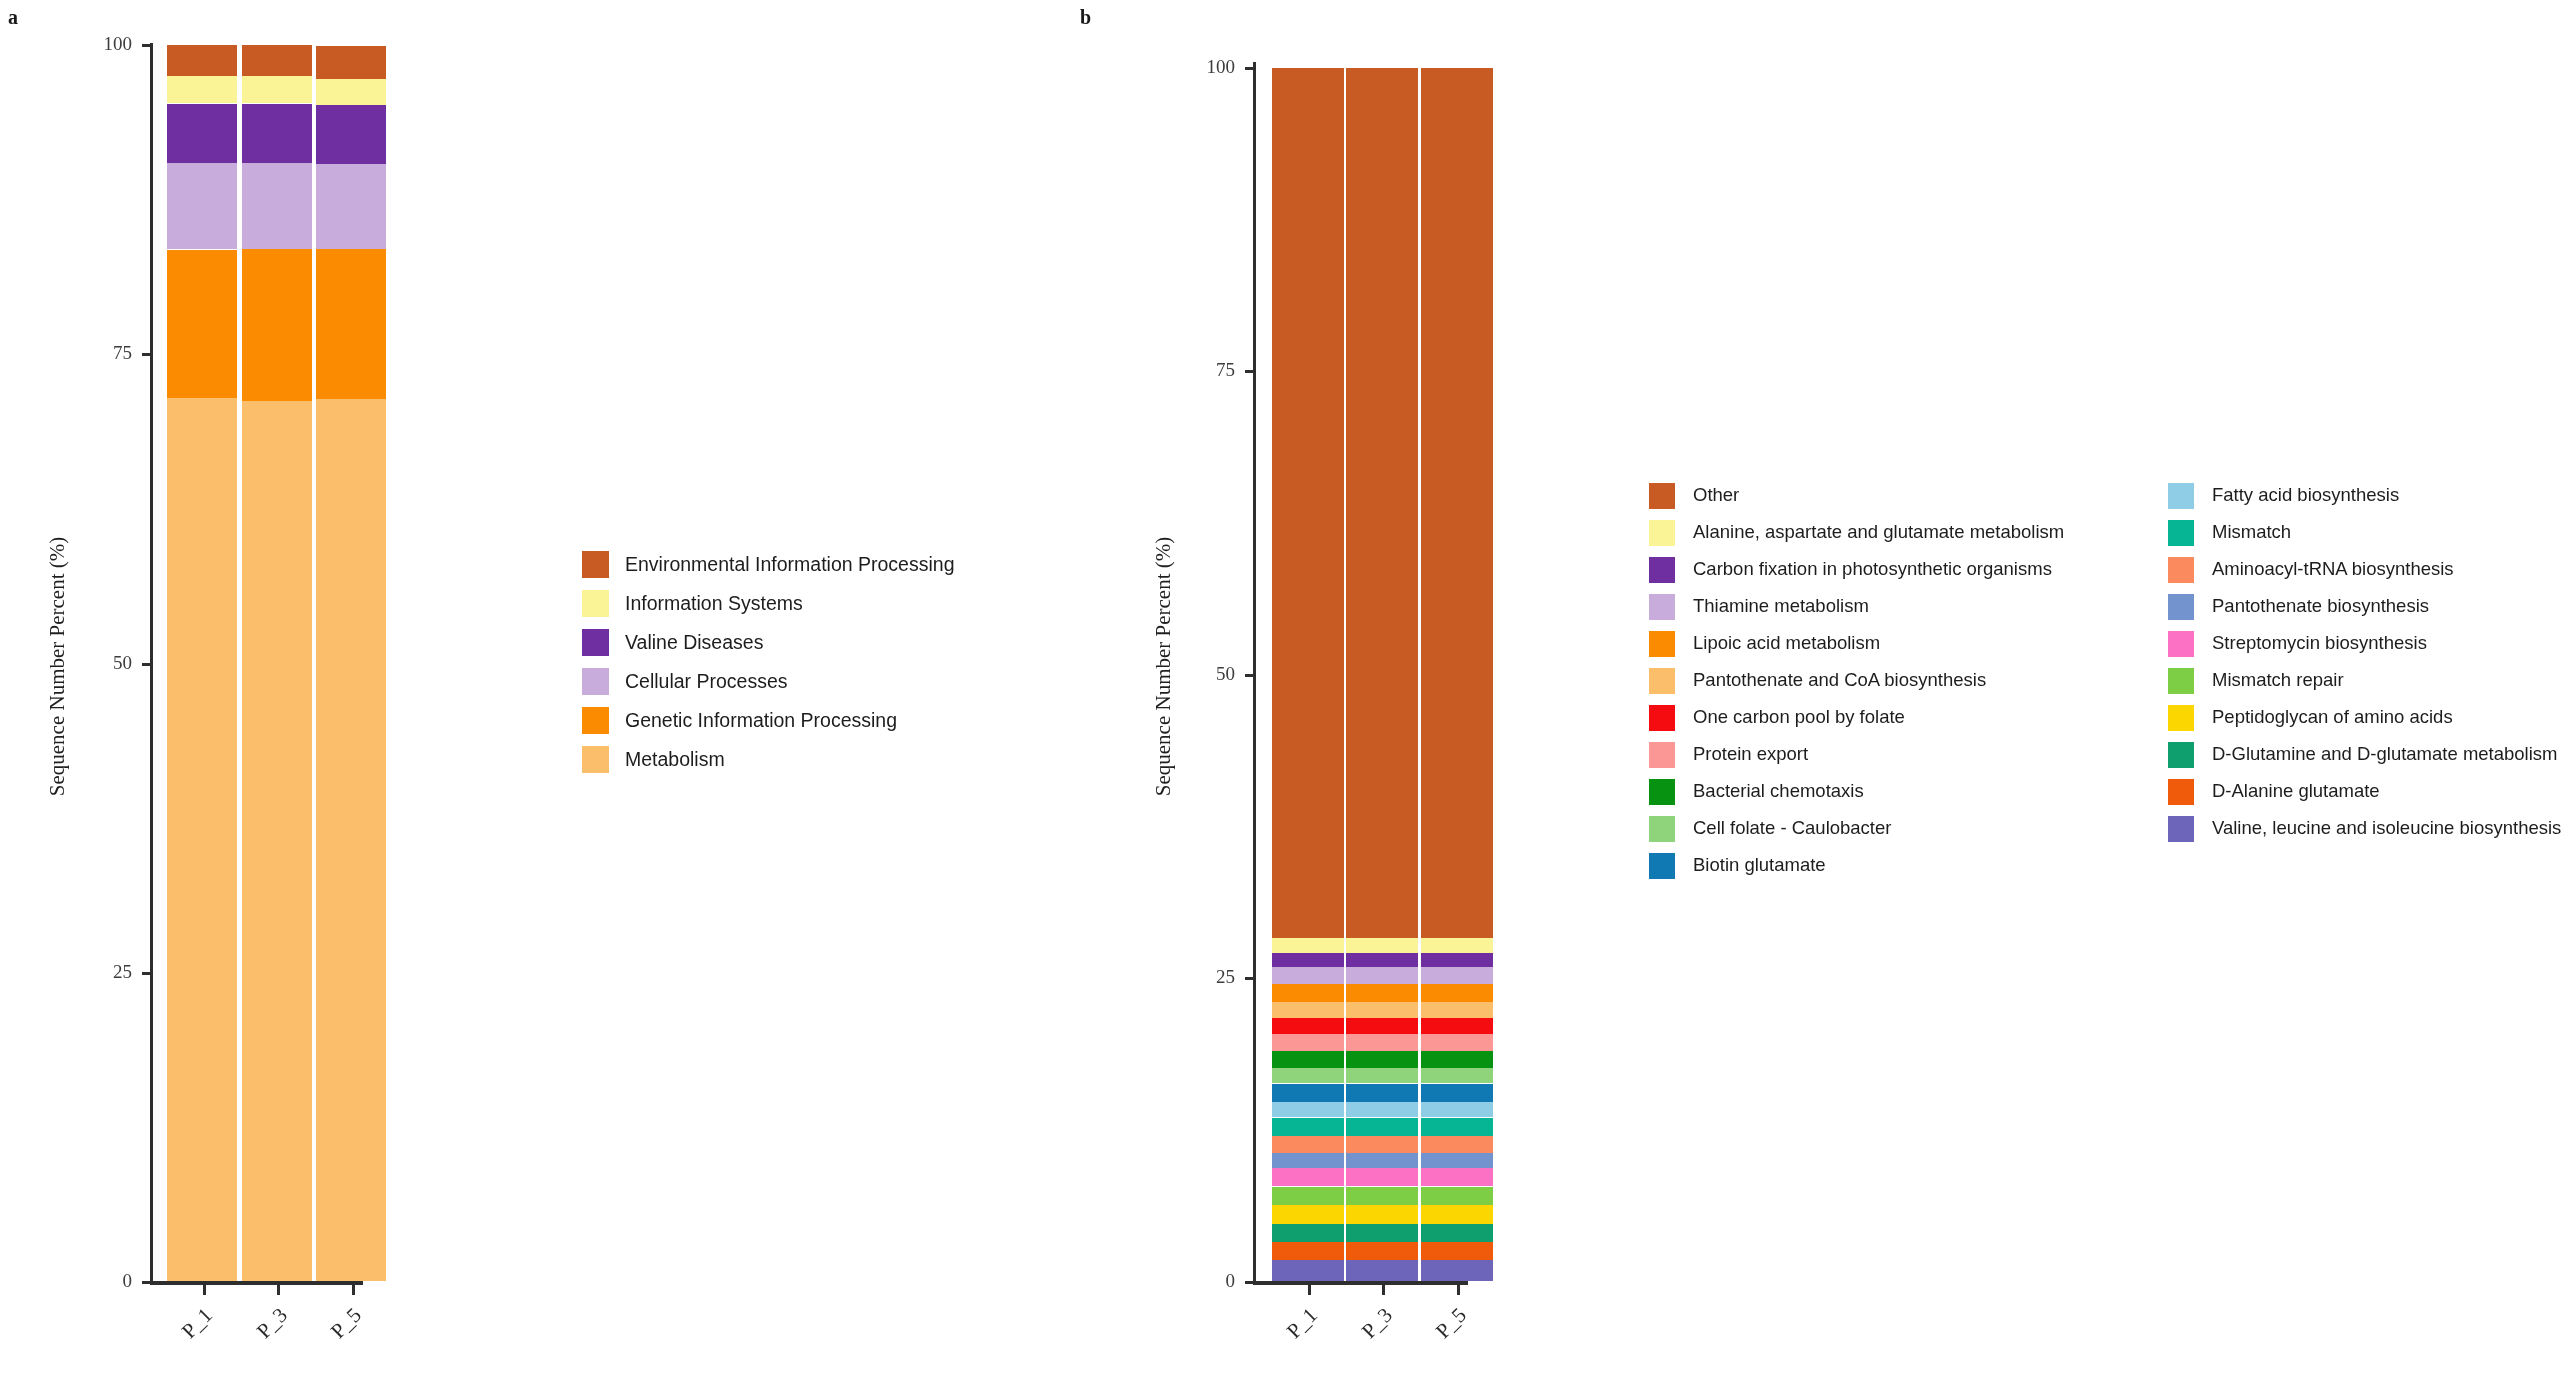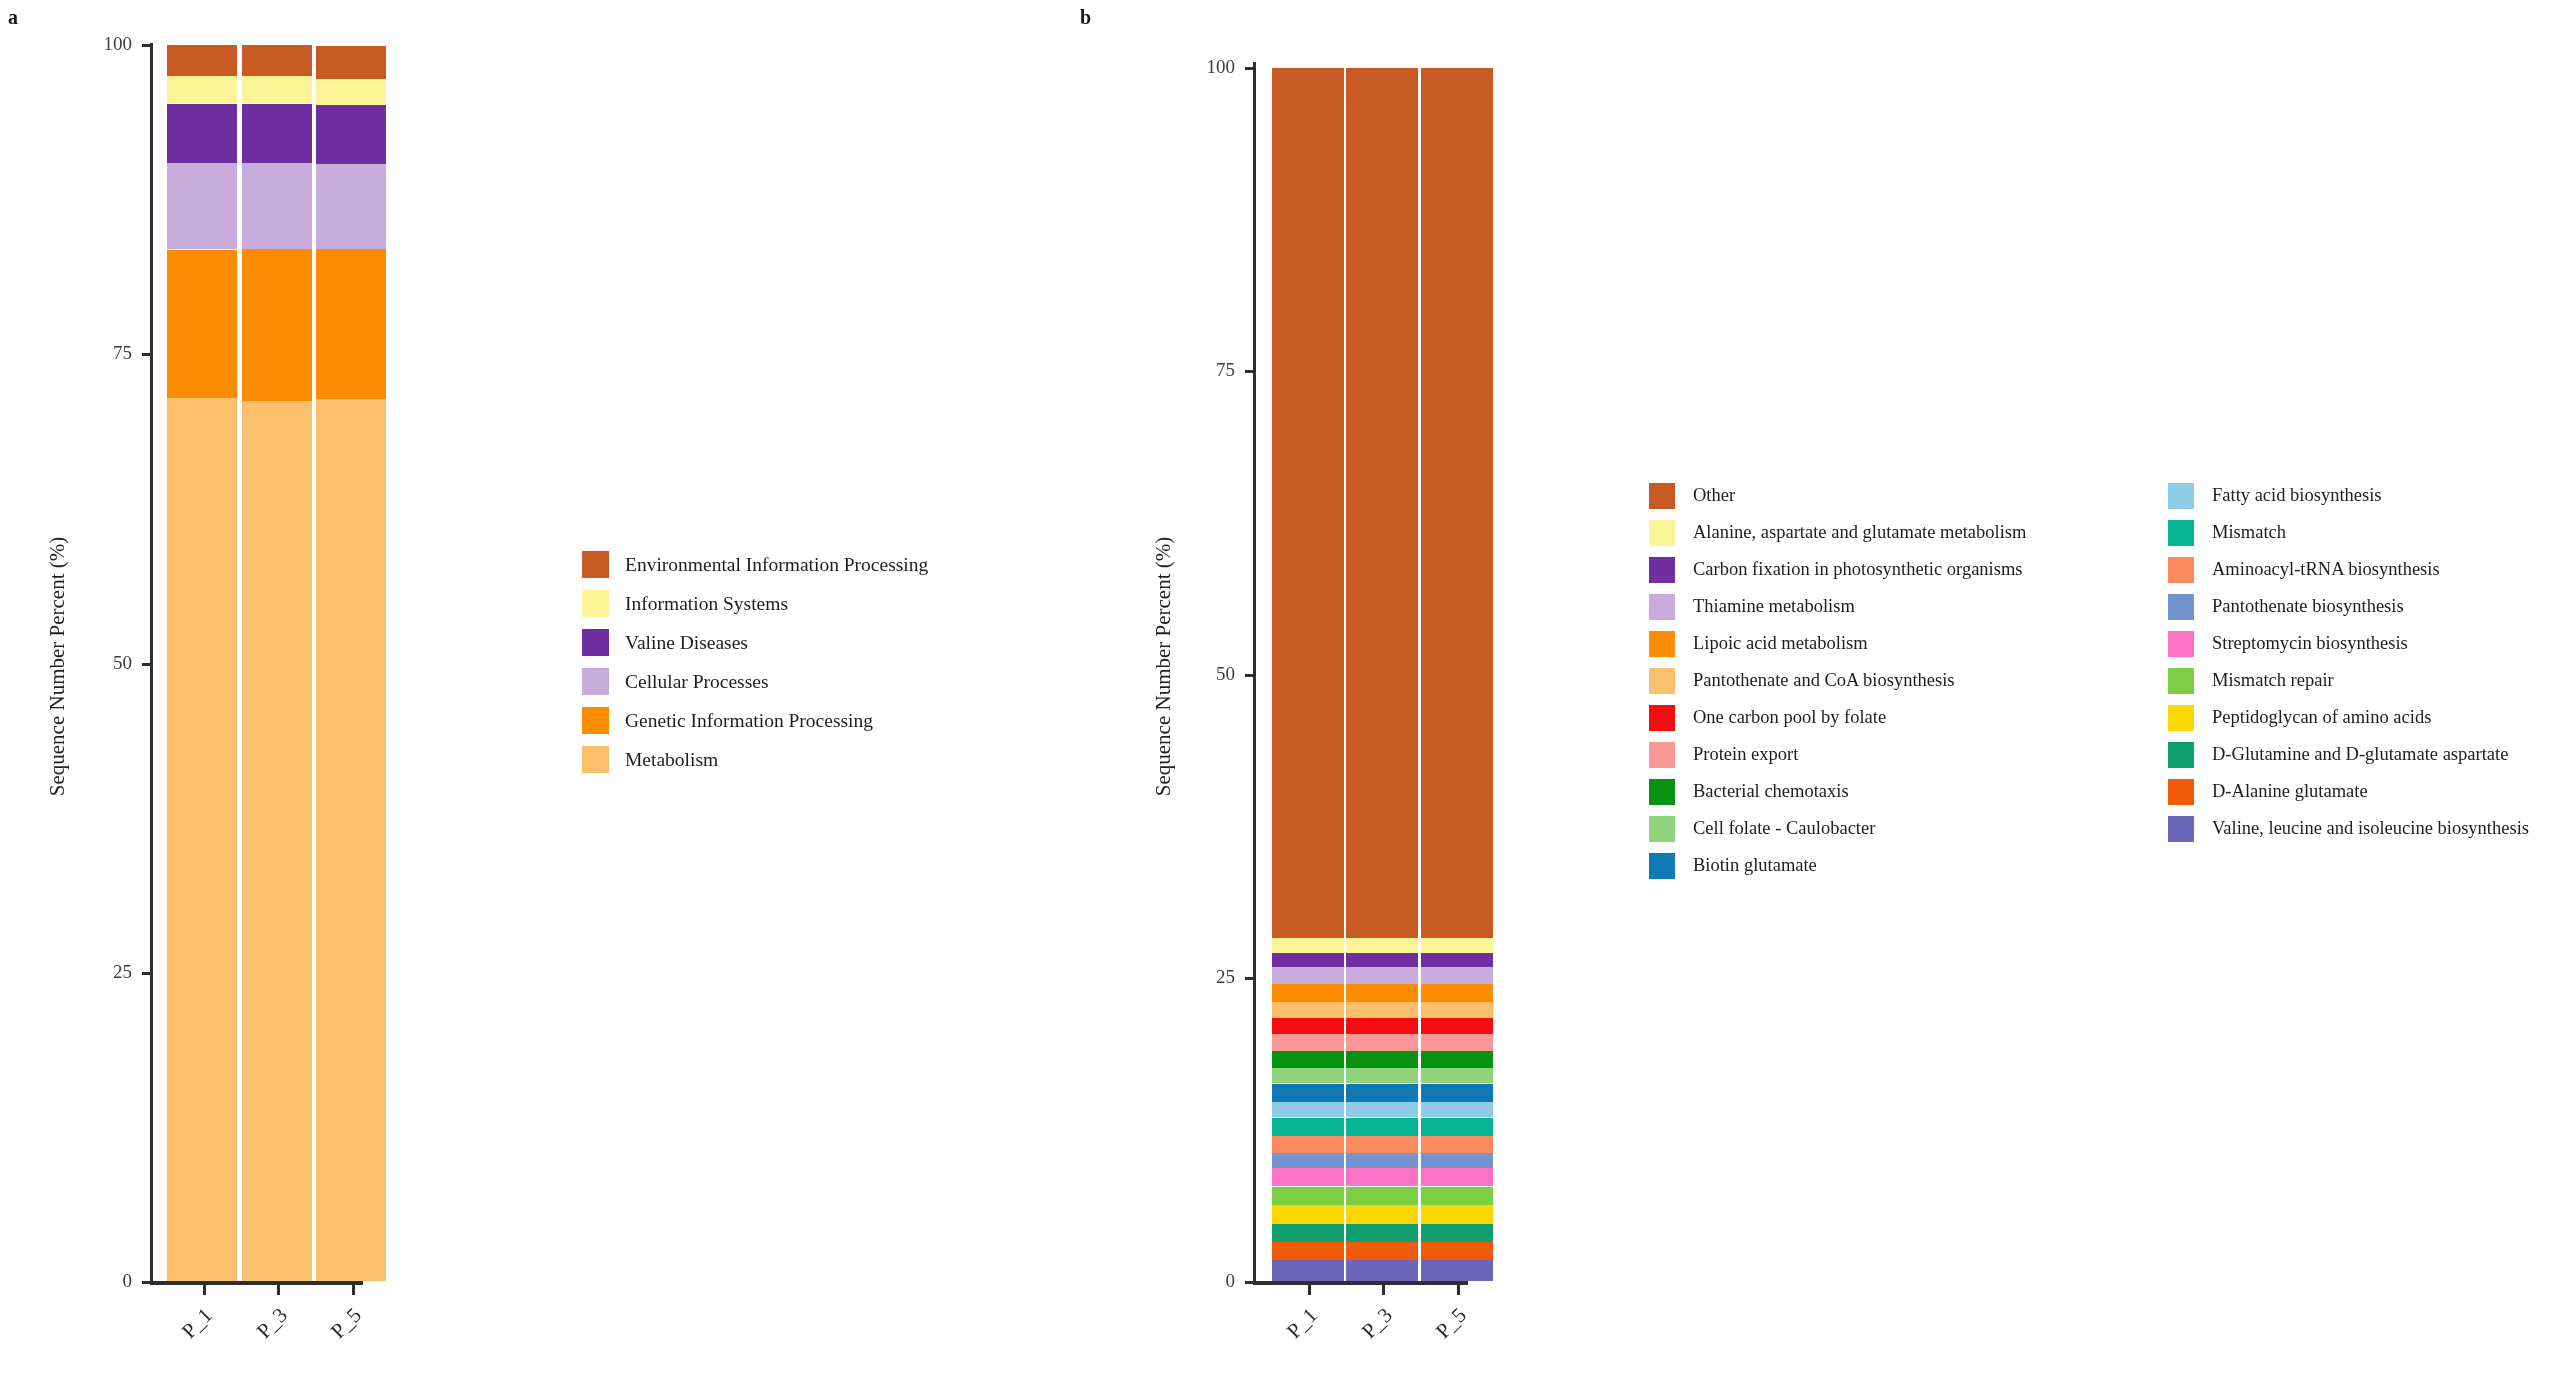--- a/index.html
+++ b/index.html
@@ -28,21 +28,21 @@
   
   .bar{position:absolute;}
   .seg{position:absolute;left:0;right:0;}
 
   
   .legend{position:absolute;}
   .legend-col{position:absolute;top:0;}
   .legend-item{display:flex;align-items:center;height:34px;}
   .legend-item.tall{height:39px;}
   .swatch{width:27px;height:27px;flex:0 0 27px;margin-right:16px;}
-  .legend-label{font-size:19.5px;color:#1d1d1d;white-space:nowrap;line-height:1;font-family:Liberation Serif, serif;text-align:center;}
+  .legend-label{font-size:19.5px;color:#1d1d1d;white-space:nowrap;line-height:1;font-family:Liberation Sans, sans-serif;text-align:center;}
   .legend-b .legend-item{height:37px;}
   .legend-b .swatch{width:26px;height:26px;flex:0 0 26px;margin-right:18px;}
   .legend-b .legend-label{font-size:18.5px;}
 </style>
 </head>
 <body>
 
 <div class="figure">
 
   <div class="panel" id="panel-a">
@@ -309,21 +309,21 @@
         <div class="legend-item">
           <span class="swatch" style="background:#7DCE45;"></span>
           <span class="legend-label">Mismatch repair</span>
         </div>
         <div class="legend-item">
           <span class="swatch" style="background:#FCD600;"></span>
           <span class="legend-label">Peptidoglycan of amino acids</span>
         </div>
         <div class="legend-item">
           <span class="swatch" style="background:#0F9F6F;"></span>
-          <span class="legend-label">D-Glutamine and D-glutamate aspartate</span>
+          <span class="legend-label">D-Glutamine and D-glutamate metabolism</span>
         </div>
         <div class="legend-item">
           <span class="swatch" style="background:#F05A0B;"></span>
           <span class="legend-label">D-Alanine glutamate</span>
         </div>
         <div class="legend-item">
           <span class="swatch" style="background:#6C65BA;"></span>
           <span class="legend-label">Valine, leucine and isoleucine biosynthesis</span>
         </div>
       </div>

